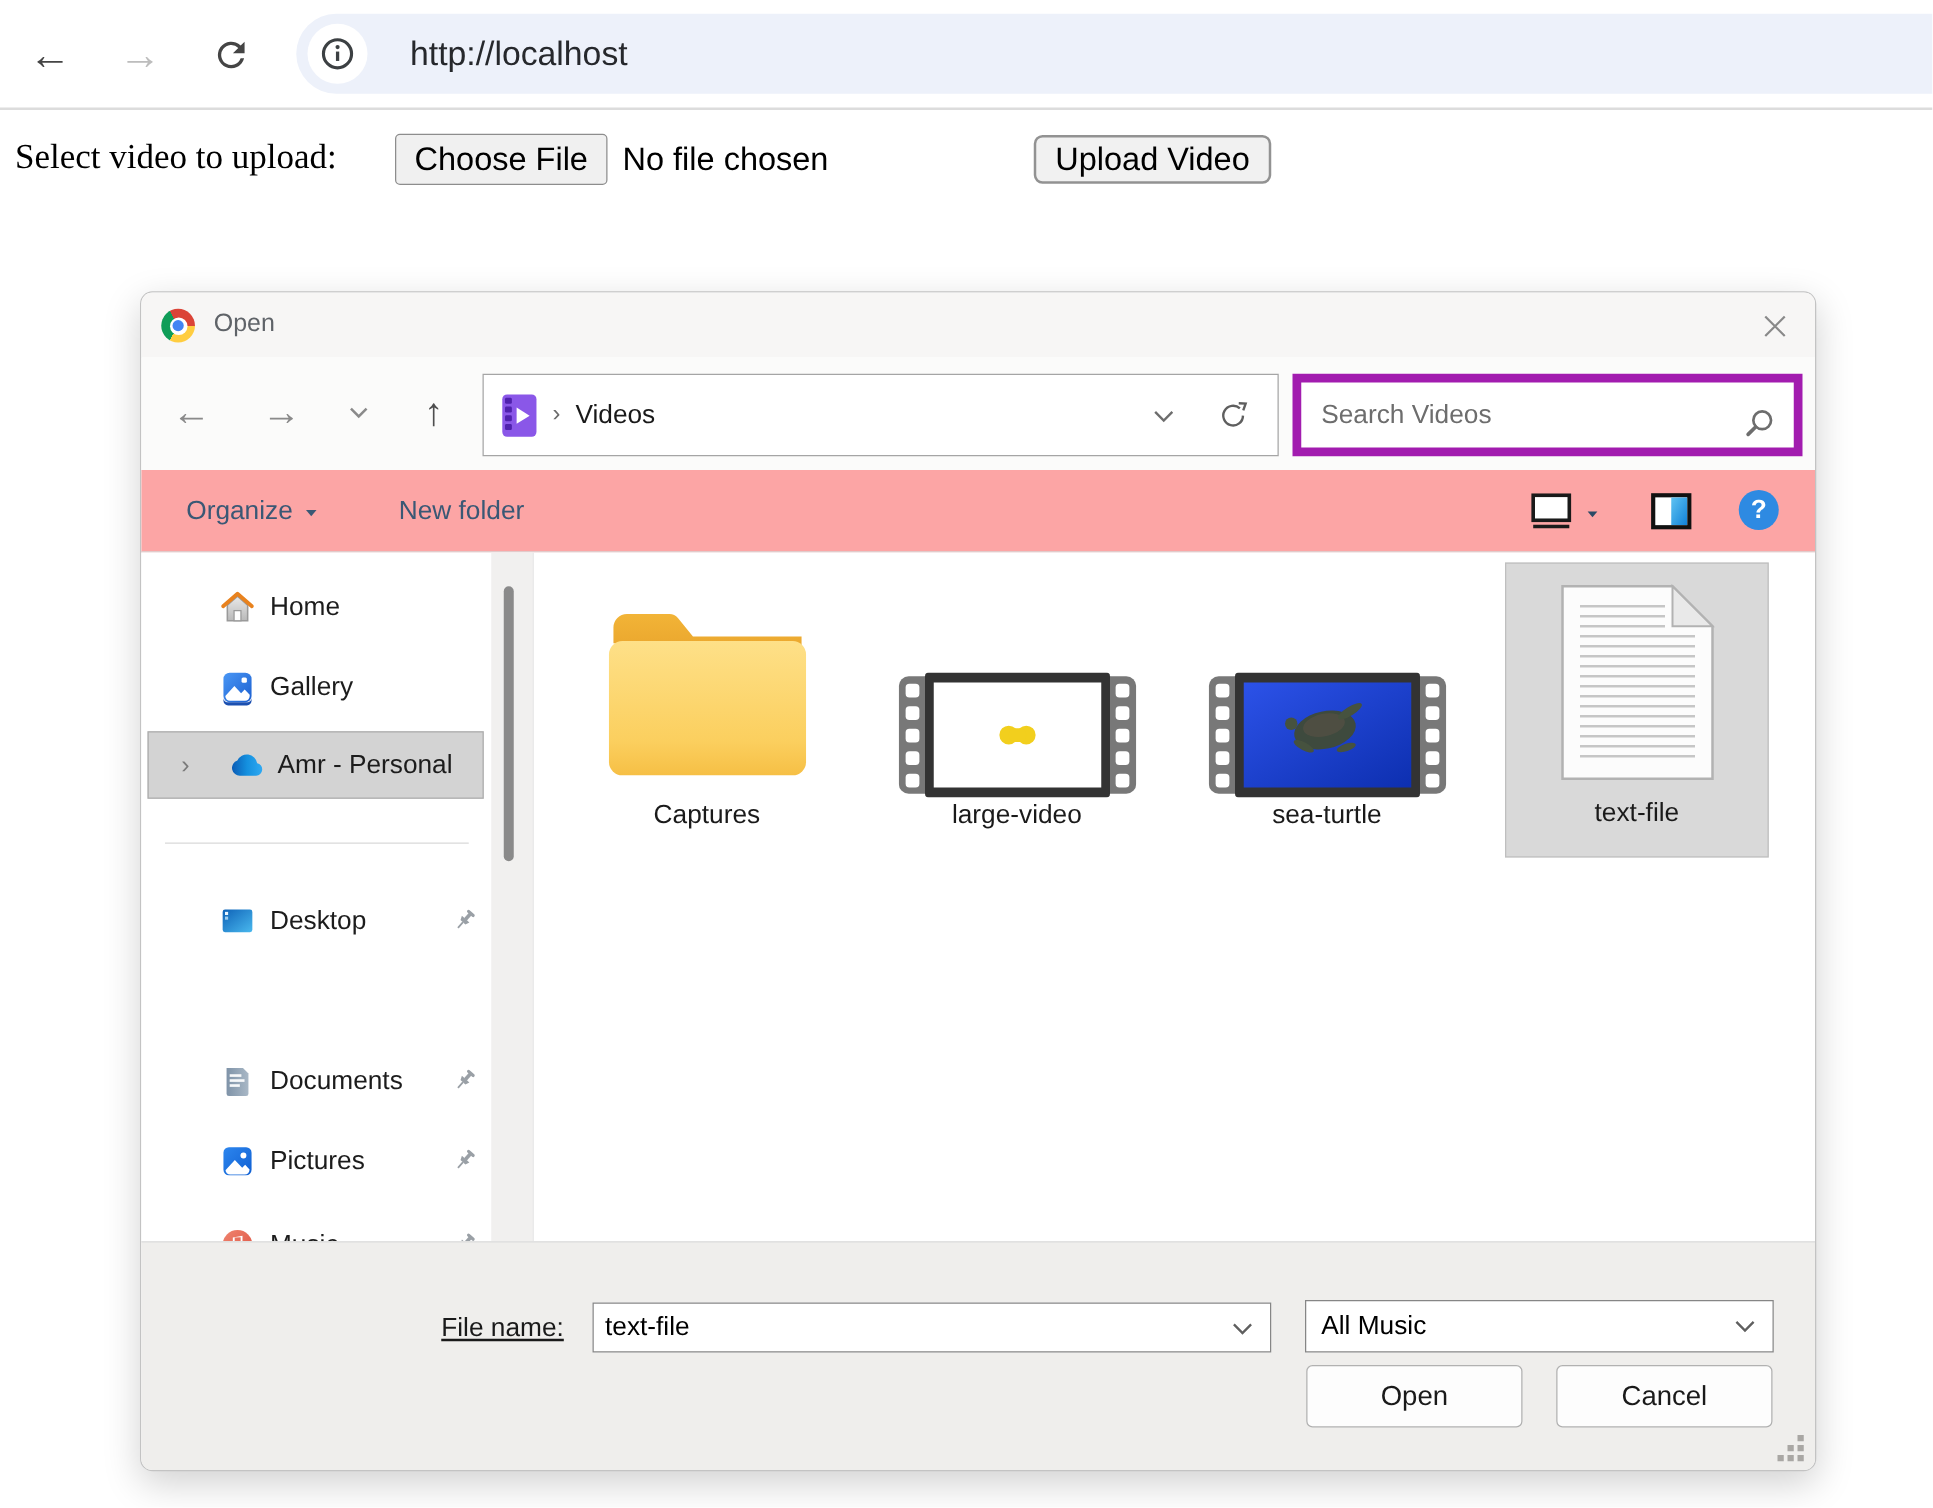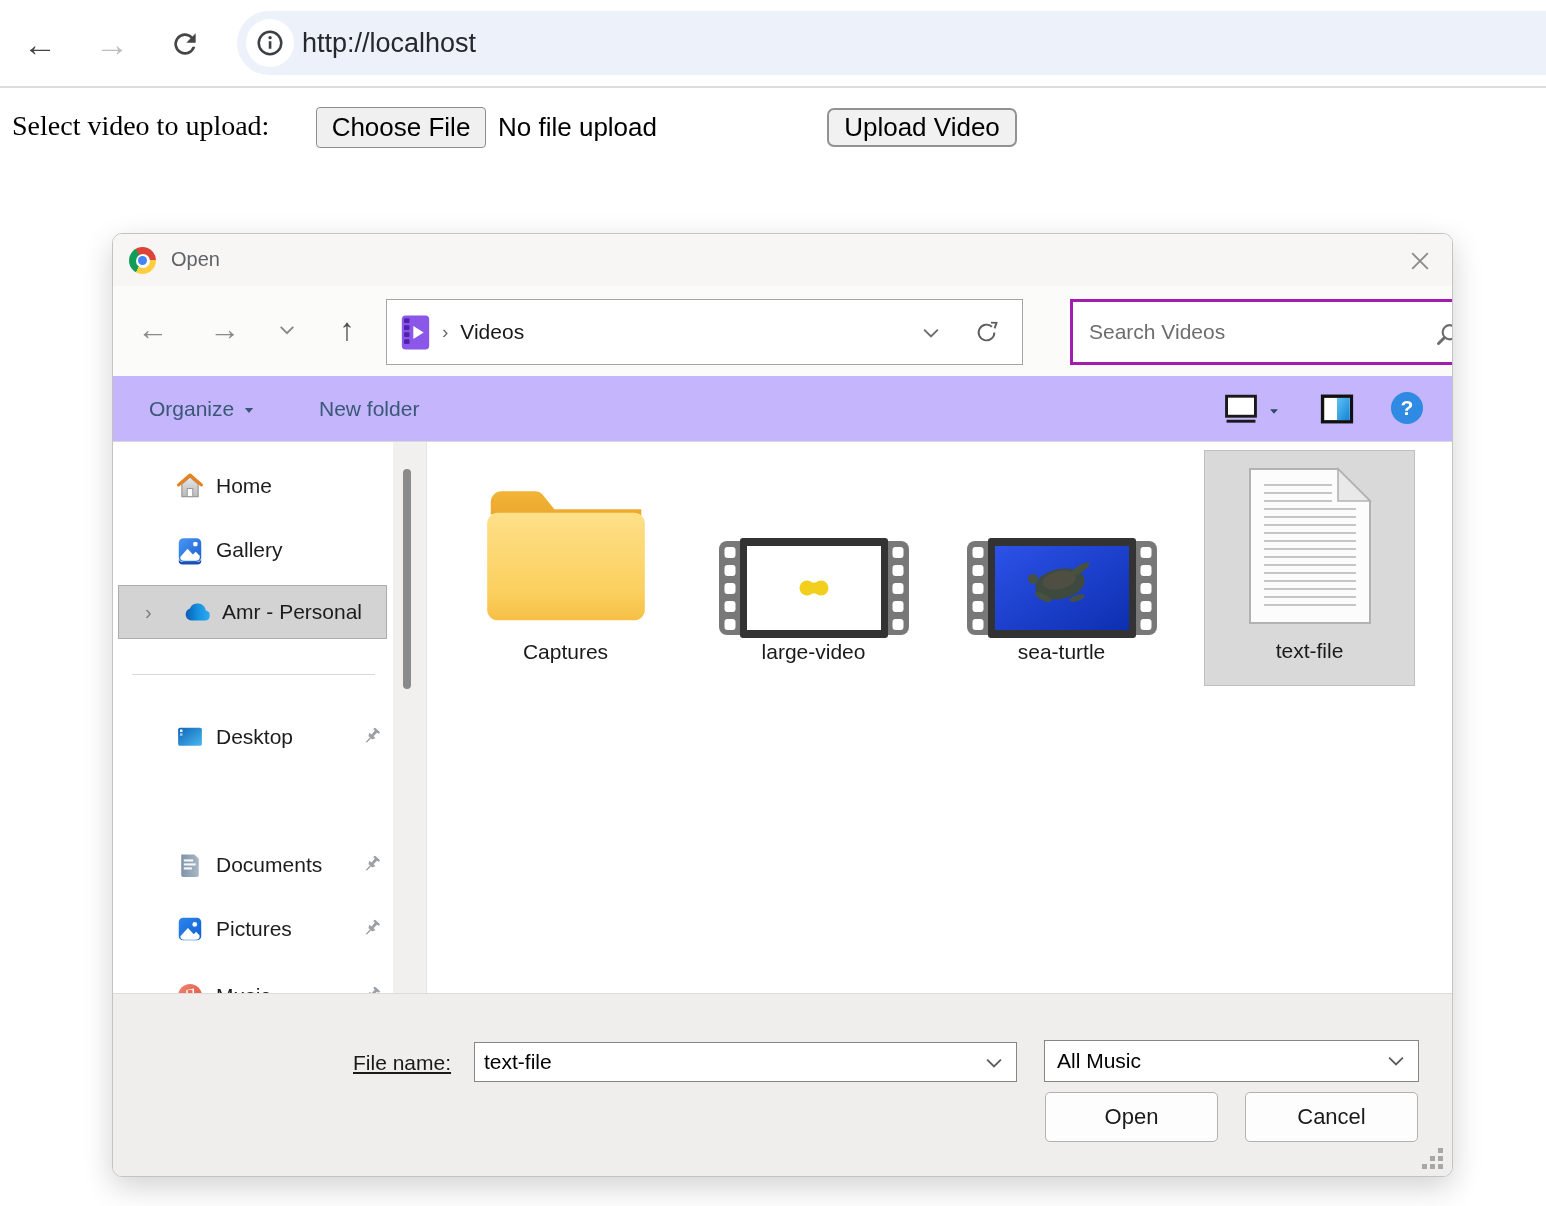--- a/index.html
+++ b/index.html
@@ -10,21 +10,21 @@
   .browser-bar { position:absolute; left:0; top:0; width:1546px; height:88px; background:#fff; border-bottom:2px solid #dcdcdc; }
   .nav-glyph { position:absolute; top:22px; width:44px; height:44px; display:flex; align-items:center; justify-content:center;
                font-size:34px; line-height:1; cursor:pointer; border-radius:50%; }
   .back-g { left:18px; color:#454545; }
   .fwd-g  { left:90px; color:#bdbdbd; }
   .reload-g { left:163px; }
   .omnibox { position:absolute; left:237px; top:11px; right:0; height:64px; background:#edf1fa; border-radius:32px 0 0 32px;
              display:flex; align-items:center; }
   .info-circle { width:48px; height:48px; background:#fff; border-radius:50%; margin-left:9px;
                  display:flex; align-items:center; justify-content:center; flex:0 0 auto; }
-  .url-text { margin-left:8px; font-size:27px; color:#26282c; }
+  .url-text { margin-left:34px; font-size:27px; color:#26282c; }
 
   
   .upload-row { position:absolute; left:0; top:90px; width:1546px; height:80px; background:#fff; }
   .upload-prompt { position:absolute; left:12px; top:20px; font-family:"Liberation Serif", serif; font-size:28px; color:#000; }
   .choose-btn { position:absolute; left:316px; top:17px; width:170px; height:41px; background:#f0f0f0;
                 border:1px solid #8d8d8d; border-radius:4px; font-size:26px; color:#000; cursor:pointer;
                 display:flex; align-items:center; justify-content:center; font-family:inherit; }
   .no-file { position:absolute; left:498px; top:22px; font-size:26px; color:#000; }
   .upload-btn { position:absolute; left:827px; top:18px; width:190px; height:39px; background:#f1f1f1;
                 border:2px solid #929292; border-radius:7px; font-size:26px; color:#000; cursor:pointer;
@@ -45,27 +45,27 @@
   .navrow { position:absolute; left:0; top:52px; width:100%; height:90px; background:#fbfbfa; }
   .nav-btn { position:absolute; top:22px; width:44px; height:44px; display:flex; align-items:center; justify-content:center;
              font-size:31px; color:#8a8a8a; cursor:pointer; }
   .addr-box { position:absolute; left:273px; top:13px; width:637px; height:66px; background:#fff; border:1px solid #a5a5a5;
               display:flex; align-items:center; cursor:text; }
   .addr-crumb { display:flex; align-items:center; cursor:pointer; }
   .crumb-sep { color:#6b6b6b; font-size:19px; margin:0 12px 0 12px; }
   .crumb-label { font-size:21px; color:#191919; }
   .addr-chev { position:absolute; right:80px; top:22px; cursor:pointer; }
   .addr-refresh { position:absolute; right:22px; top:19px; cursor:pointer; }
-  .search-box { position:absolute; left:921px; top:13px; width:408px; height:66px; background:#fff; border:3px solid #a21caf;margin-left:36px; }
+  .search-box { position:absolute; left:921px; top:13px; width:408px; height:66px; background:#fff; border:7px solid #a21caf; }
   .search-input { position:absolute; left:0; top:0; width:100%; height:100%; border:none; outline:none; padding:0 50px 0 16px;
                   font-size:21px; color:#444; font-family:inherit; background:transparent; }
   .search-input::placeholder { color:#6d6d6d; opacity:1; }
   .search-mag { position:absolute; right:14px; top:19px; pointer-events:none; }
 
-  .toolbar { position:absolute; left:0; top:142px; width:100%; height:66px; background:#c4b5fd; border-bottom:1px solid #d8d8d8; }
+  .toolbar { position:absolute; left:0; top:142px; width:100%; height:66px; background:#fca5a5; border-bottom:1px solid #d8d8d8; }
   .tool-item { position:absolute; top:0; height:65px; display:flex; align-items:center; gap:9px; font-size:21px; color:#3a5875; cursor:pointer; }
   .organize { left:36px; }
   .newfolder { left:206px; }
   .caret-down { width:0; height:0; border-left:6px solid transparent; border-right:6px solid transparent; border-top:7px solid #3a5875; margin-top:4px; }
   .view-btn { position:absolute; top:14px; width:40px; height:38px; display:flex; align-items:center; justify-content:center; cursor:pointer; }
   .help-btn { position:absolute; left:1278px; top:16px; width:32px; height:32px; background:#2e8ae2; border-radius:50%;
               color:#fff; font-size:21px; font-weight:bold; display:flex; align-items:center; justify-content:center; cursor:pointer; }
 
   .content { position:absolute; left:0; top:208px; width:100%; height:551px; background:#fff; overflow:hidden; }
 
@@ -121,21 +121,21 @@
         <circle cx="12.05" cy="7.7" r="1.35" fill="#3c4043"></circle>
       </svg>
     </div>
     <span class="url-text">http://localhost</span>
   </div>
 </div>
 
 <div class="upload-row">
   <span class="upload-prompt">Select video to upload:</span>
   <button class="choose-btn">Choose File</button>
-  <span class="no-file">No file upload</span>
+  <span class="no-file">No file chosen</span>
   <button class="upload-btn">Upload Video</button>
 </div>
 
 <div class="dialog">
 
   <div class="titlebar">
     <div class="chrome-ball">
       <div class="chrome-white">
           <div class="chrome-blue"></div>
         </div>

